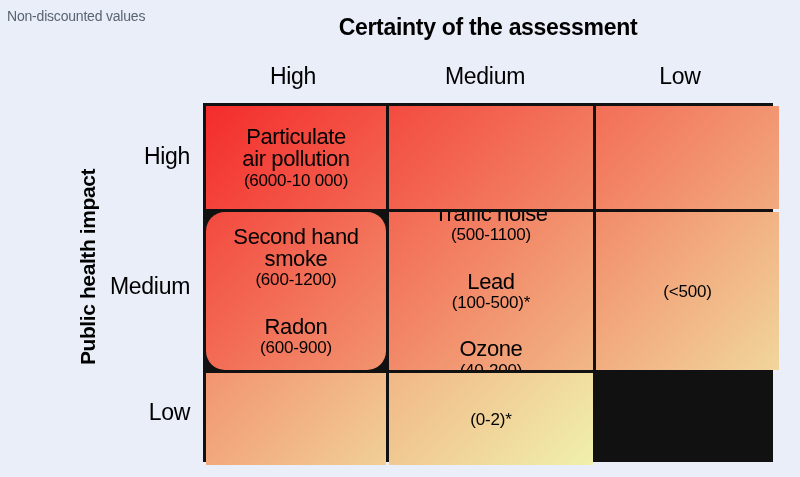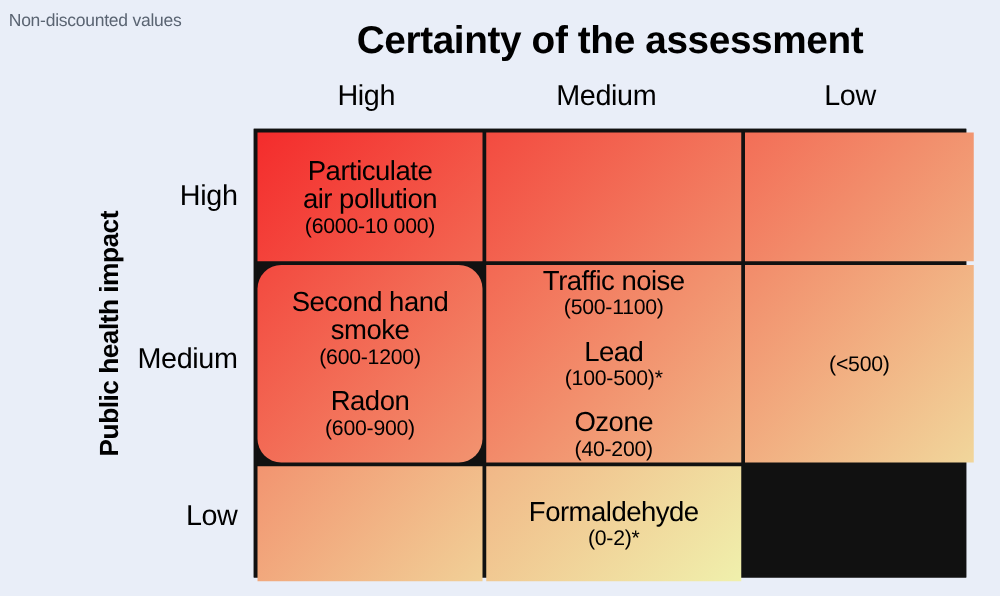--- a/index.html
+++ b/index.html
@@ -35,21 +35,21 @@
     white-space: nowrap;
   }
 
   
   .x-axis-title {
     position: absolute;
     left: 203px;
     top: 14px;
     width: 570px;
     text-align: center;
-    font-size: 31px;
+    font-size: 23px;
     font-weight: bold;
     color: #000;
     letter-spacing: -0.3px;
     white-space: nowrap;
   }
 
   
   .col-headers {
     position: absolute;
     left: 203px;
@@ -130,21 +130,21 @@
     overflow: hidden;
     display: flex;
     flex-direction: column;
     align-items: center;
     justify-content: center;
     text-align: center;
   }
 
   .entry {
     line-height: 1.02;
-    margin: 5px;
+    margin: 16px;
     padding: 0;
   }
   .entry + .entry { margin-top: 11px; }
   .entry-name {
     font-size: 22px;
     color: #000;
     letter-spacing: -0.4px;
     display: block;
     white-space: pre-line;
   }
@@ -215,19 +215,18 @@
         </div>
       </div>
       <div class="cell" style="background: linear-gradient(135deg, rgb(242, 139, 106) 0%, rgb(241, 214, 155) 100%);">
         <div class="entry">
           <span class="entry-range">(&lt;500)</span>
         </div>
       </div>
       <div class="cell" style="background: linear-gradient(135deg, rgb(242, 148, 112) 0%, rgb(241, 208, 151) 100%);"></div>
       <div class="cell" style="background: linear-gradient(135deg, rgb(241, 183, 135) 0%, rgb(240, 240, 172) 100%);">
         <div class="entry">
-          <span class="entry-name">Formaldehyde</span>
           <span class="entry-range">(0-2)*</span>
         </div>
       </div>
     </div>
 
 </div>
 
 </body></html>

